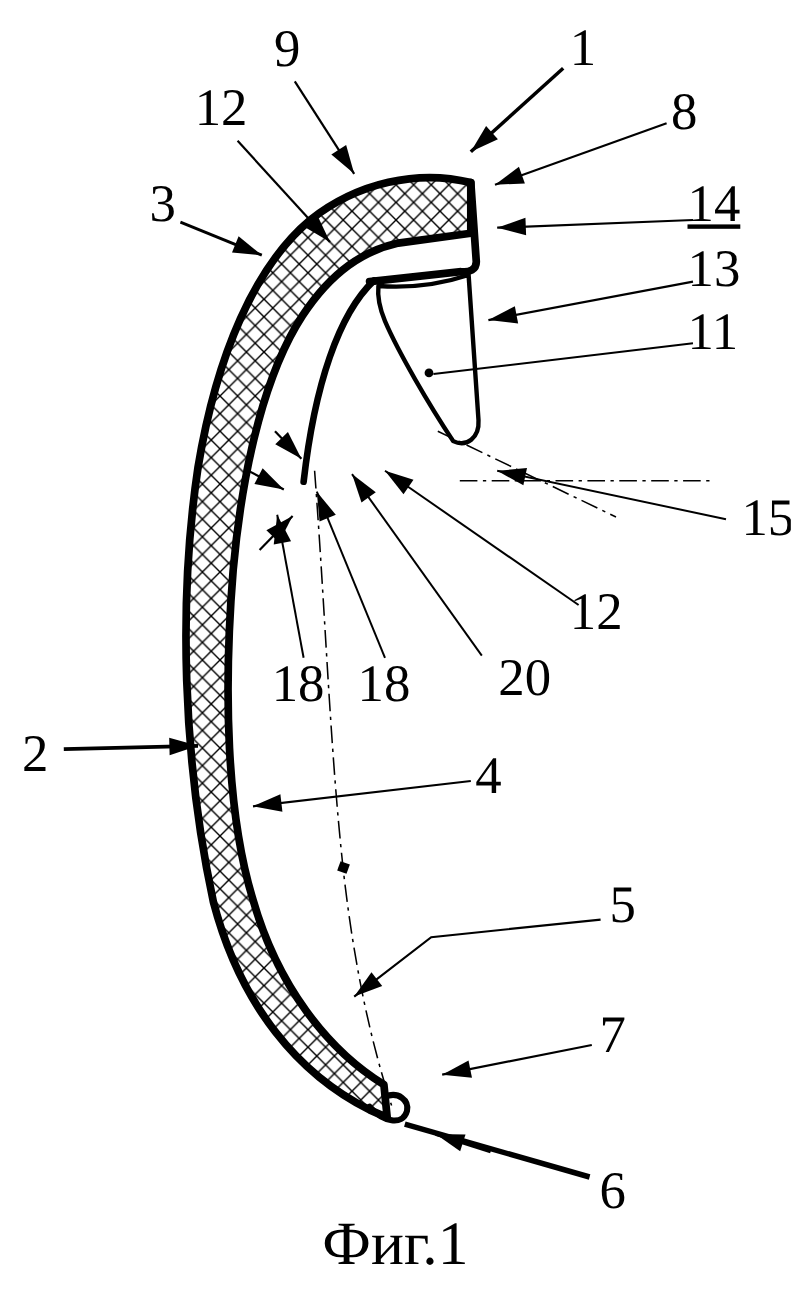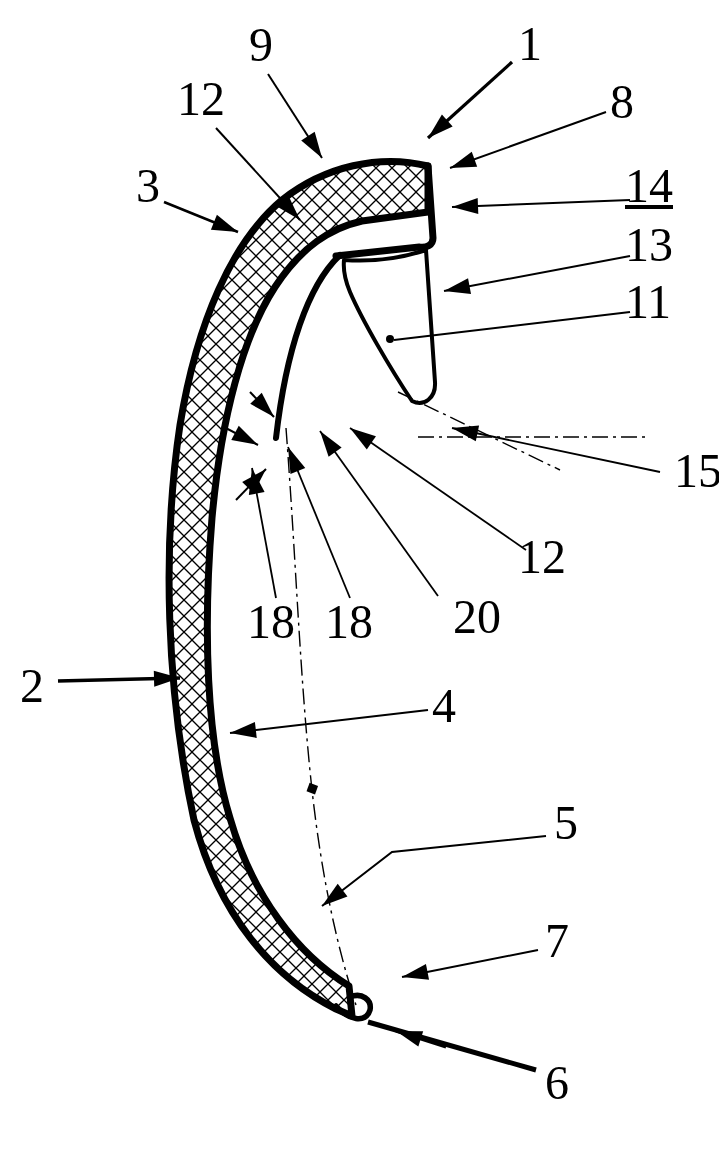--- a/index.html
+++ b/index.html
@@ -135,14 +135,15 @@
   <div class="label" style="left:542px; top:557px;text-align:right;">12</div>
   <div class="label" style="left:271px; top:622px;">18</div>
   <div class="label" style="left:349px; top:622px;">18</div>
   <div class="label" style="left:438px; top:617px;margin-left:39px;">20</div>
   <div class="label" style="left:32px;  top:686px;">2</div>
   <div class="label" style="left:444px; top:706px;">4</div>
   <div class="label" style="left:566px; top:823px;">5</div>
   <div class="label" style="left:557px; top:941px;">7</div>
   <div class="label" style="left:557px; top:1083px;">6</div>
 
+  <div class="caption">Фиг.1</div>
 
 </div>
 
 </body></html>

